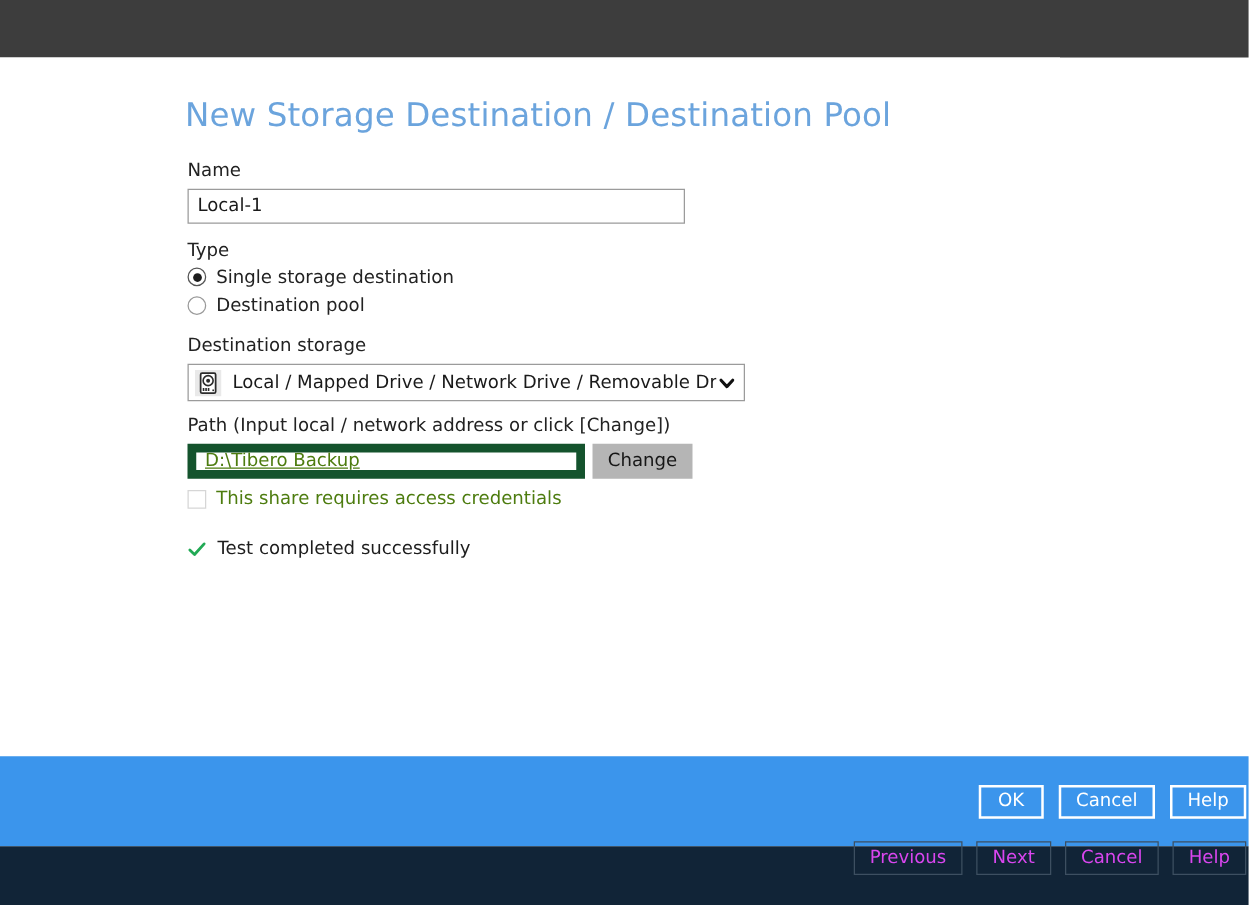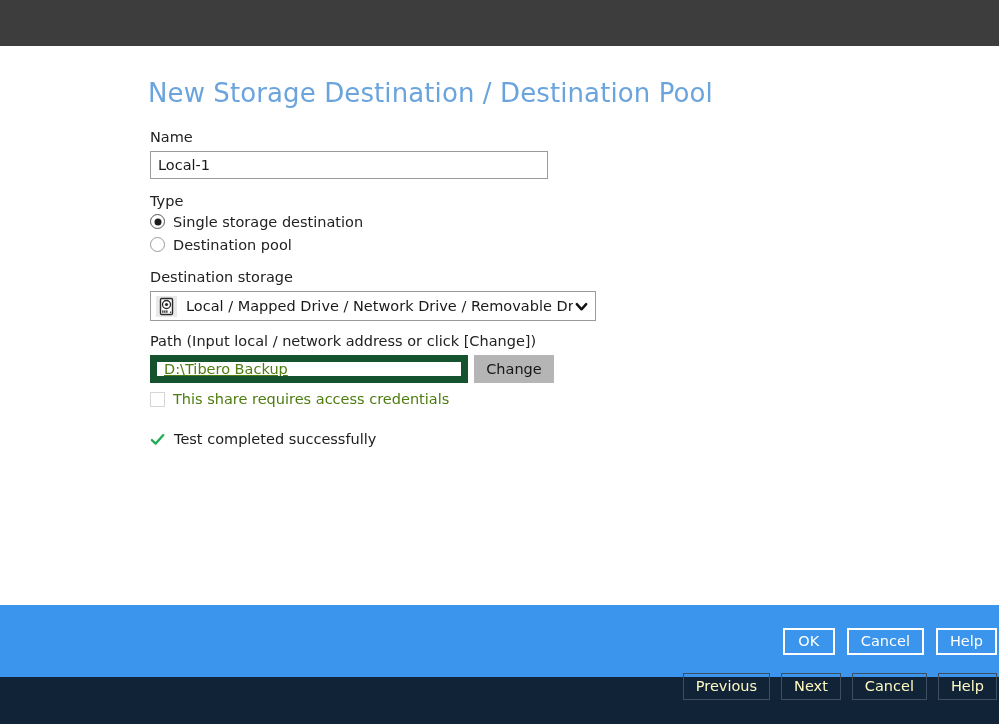--- a/index.html
+++ b/index.html
@@ -265,21 +265,21 @@
     right: 2px;
     top: -4px;
     display: flex;
     gap: 11px;
   }
   .navy-btn {
     height: 27px;
     min-width: 52px;
     border: 1.5px solid #3d4f61;
     background: transparent;
-    color: #fef9c3;
+    color: #d946ef;
     font-family: "DejaVu Sans", "Liberation Sans", sans-serif;
     font-size: 14.5px;
     line-height: 23px;
     padding: 0 12px;
     border-radius: 0;
     text-align: center;
     white-space: nowrap;
     cursor: default;
   }
 </style>

